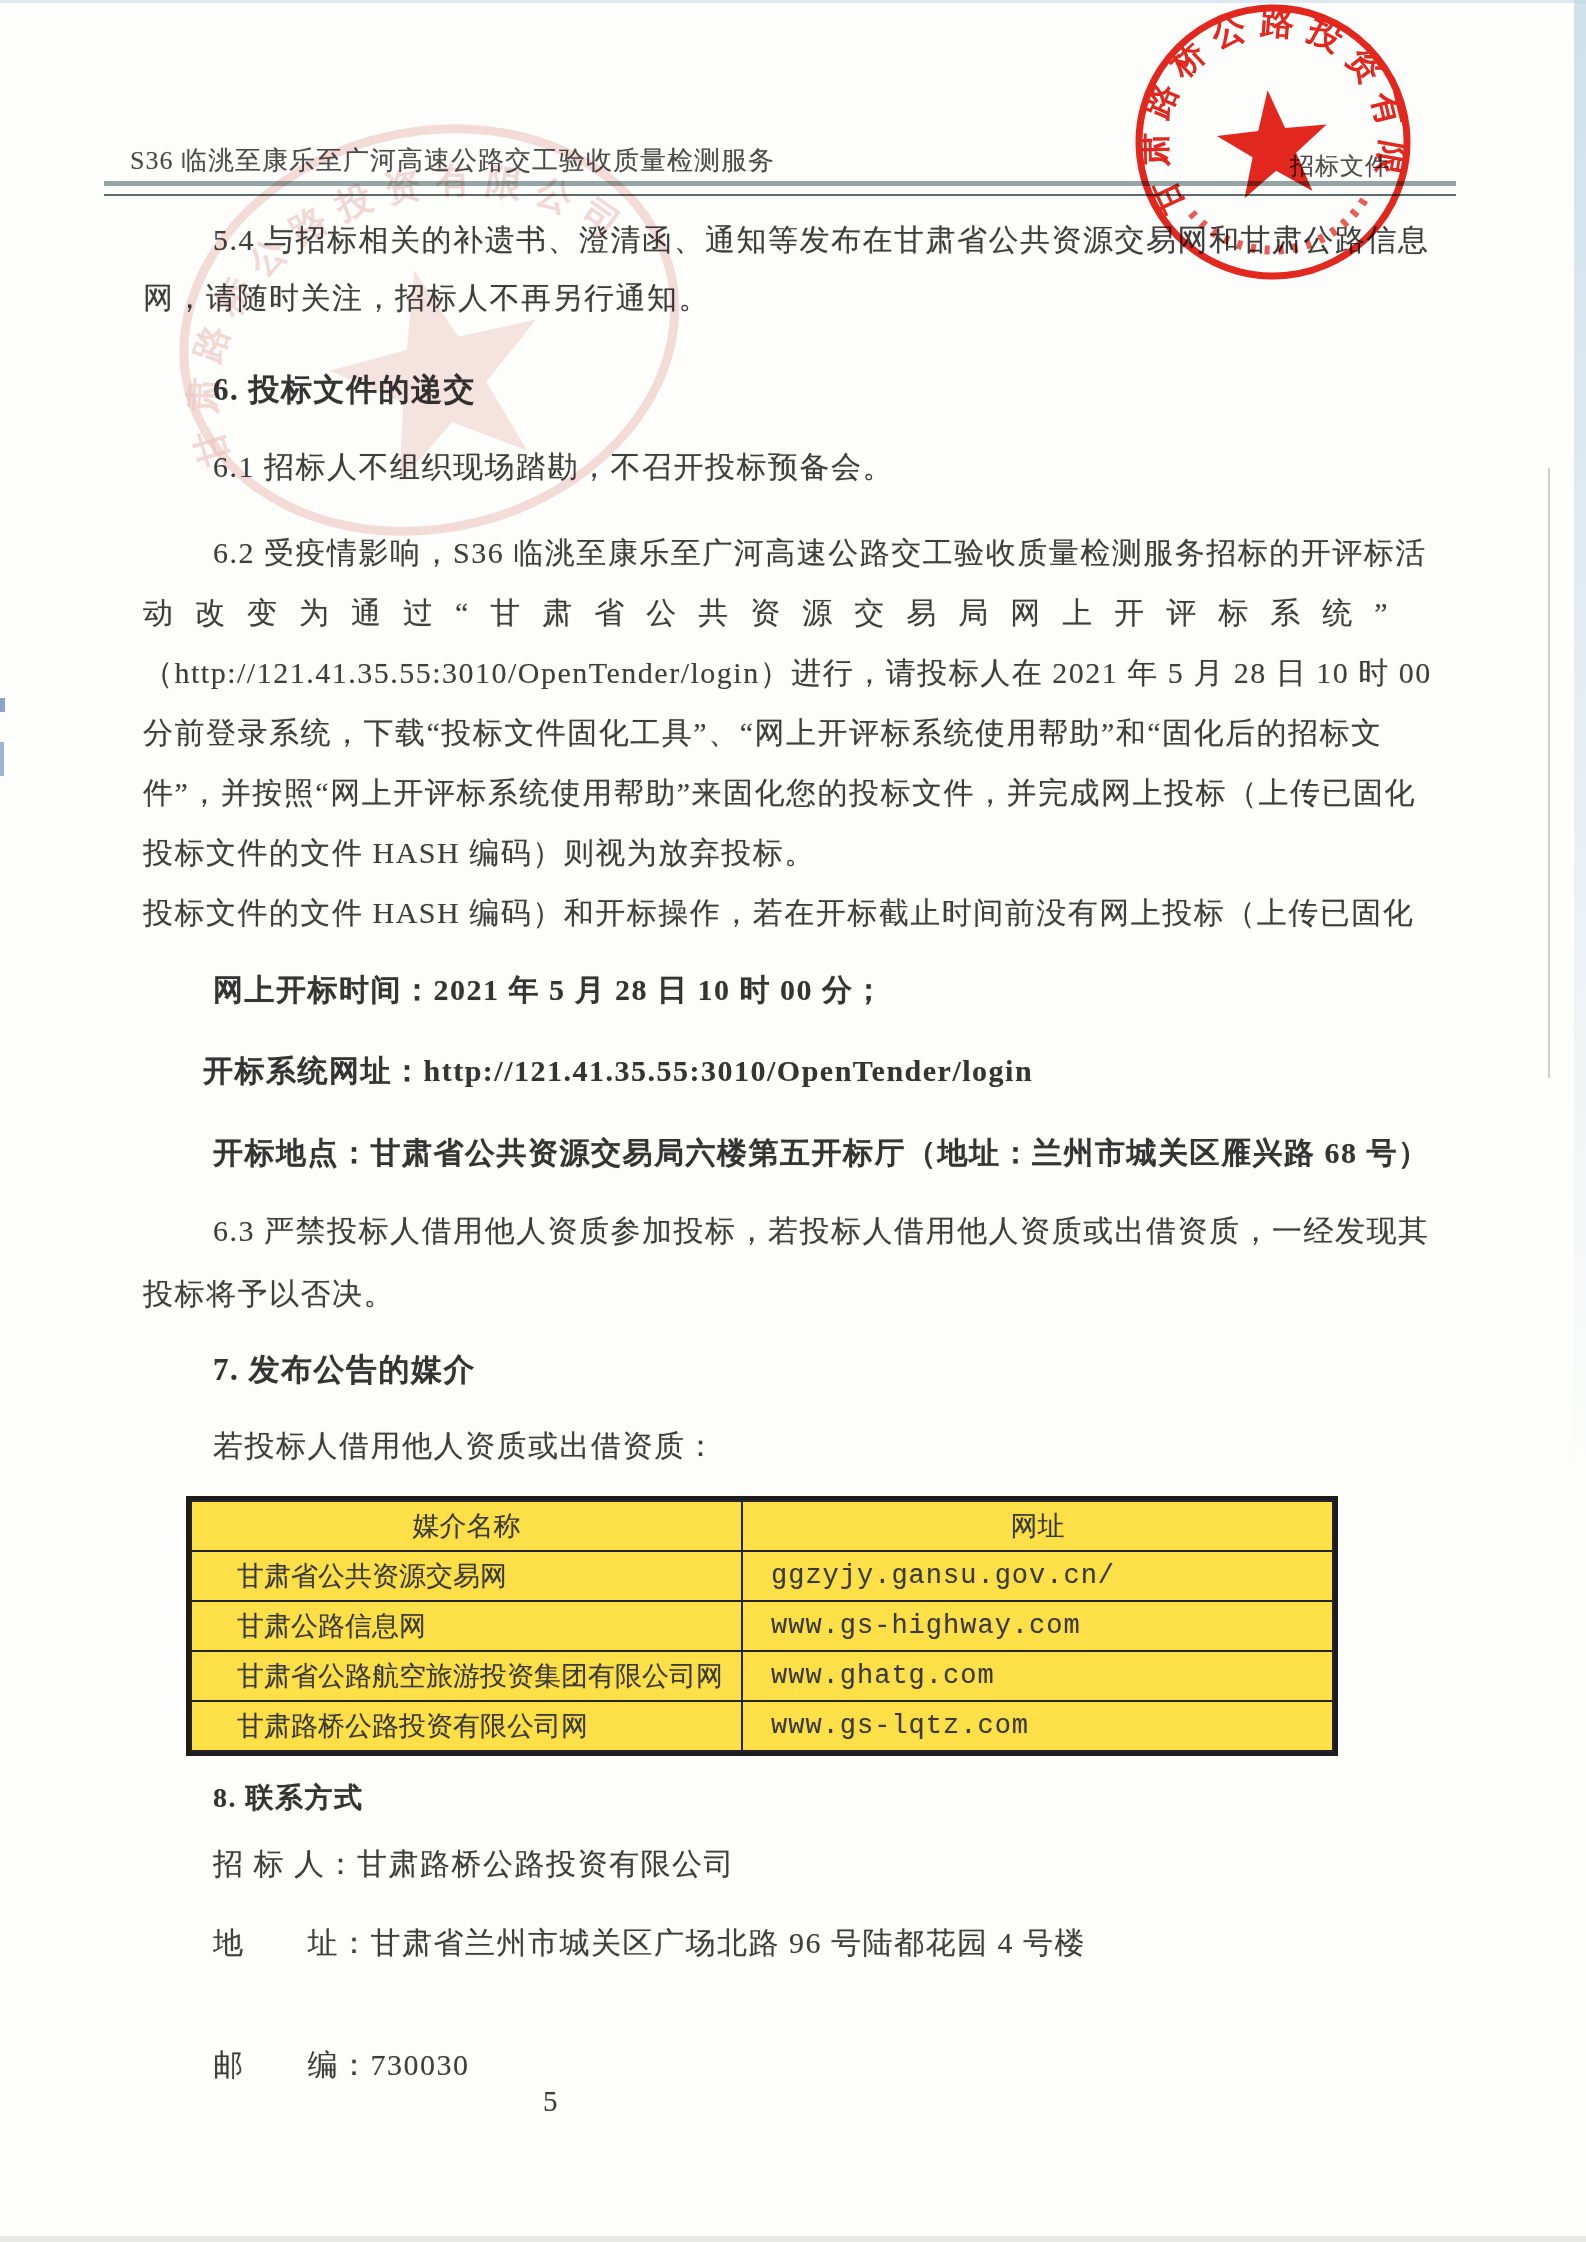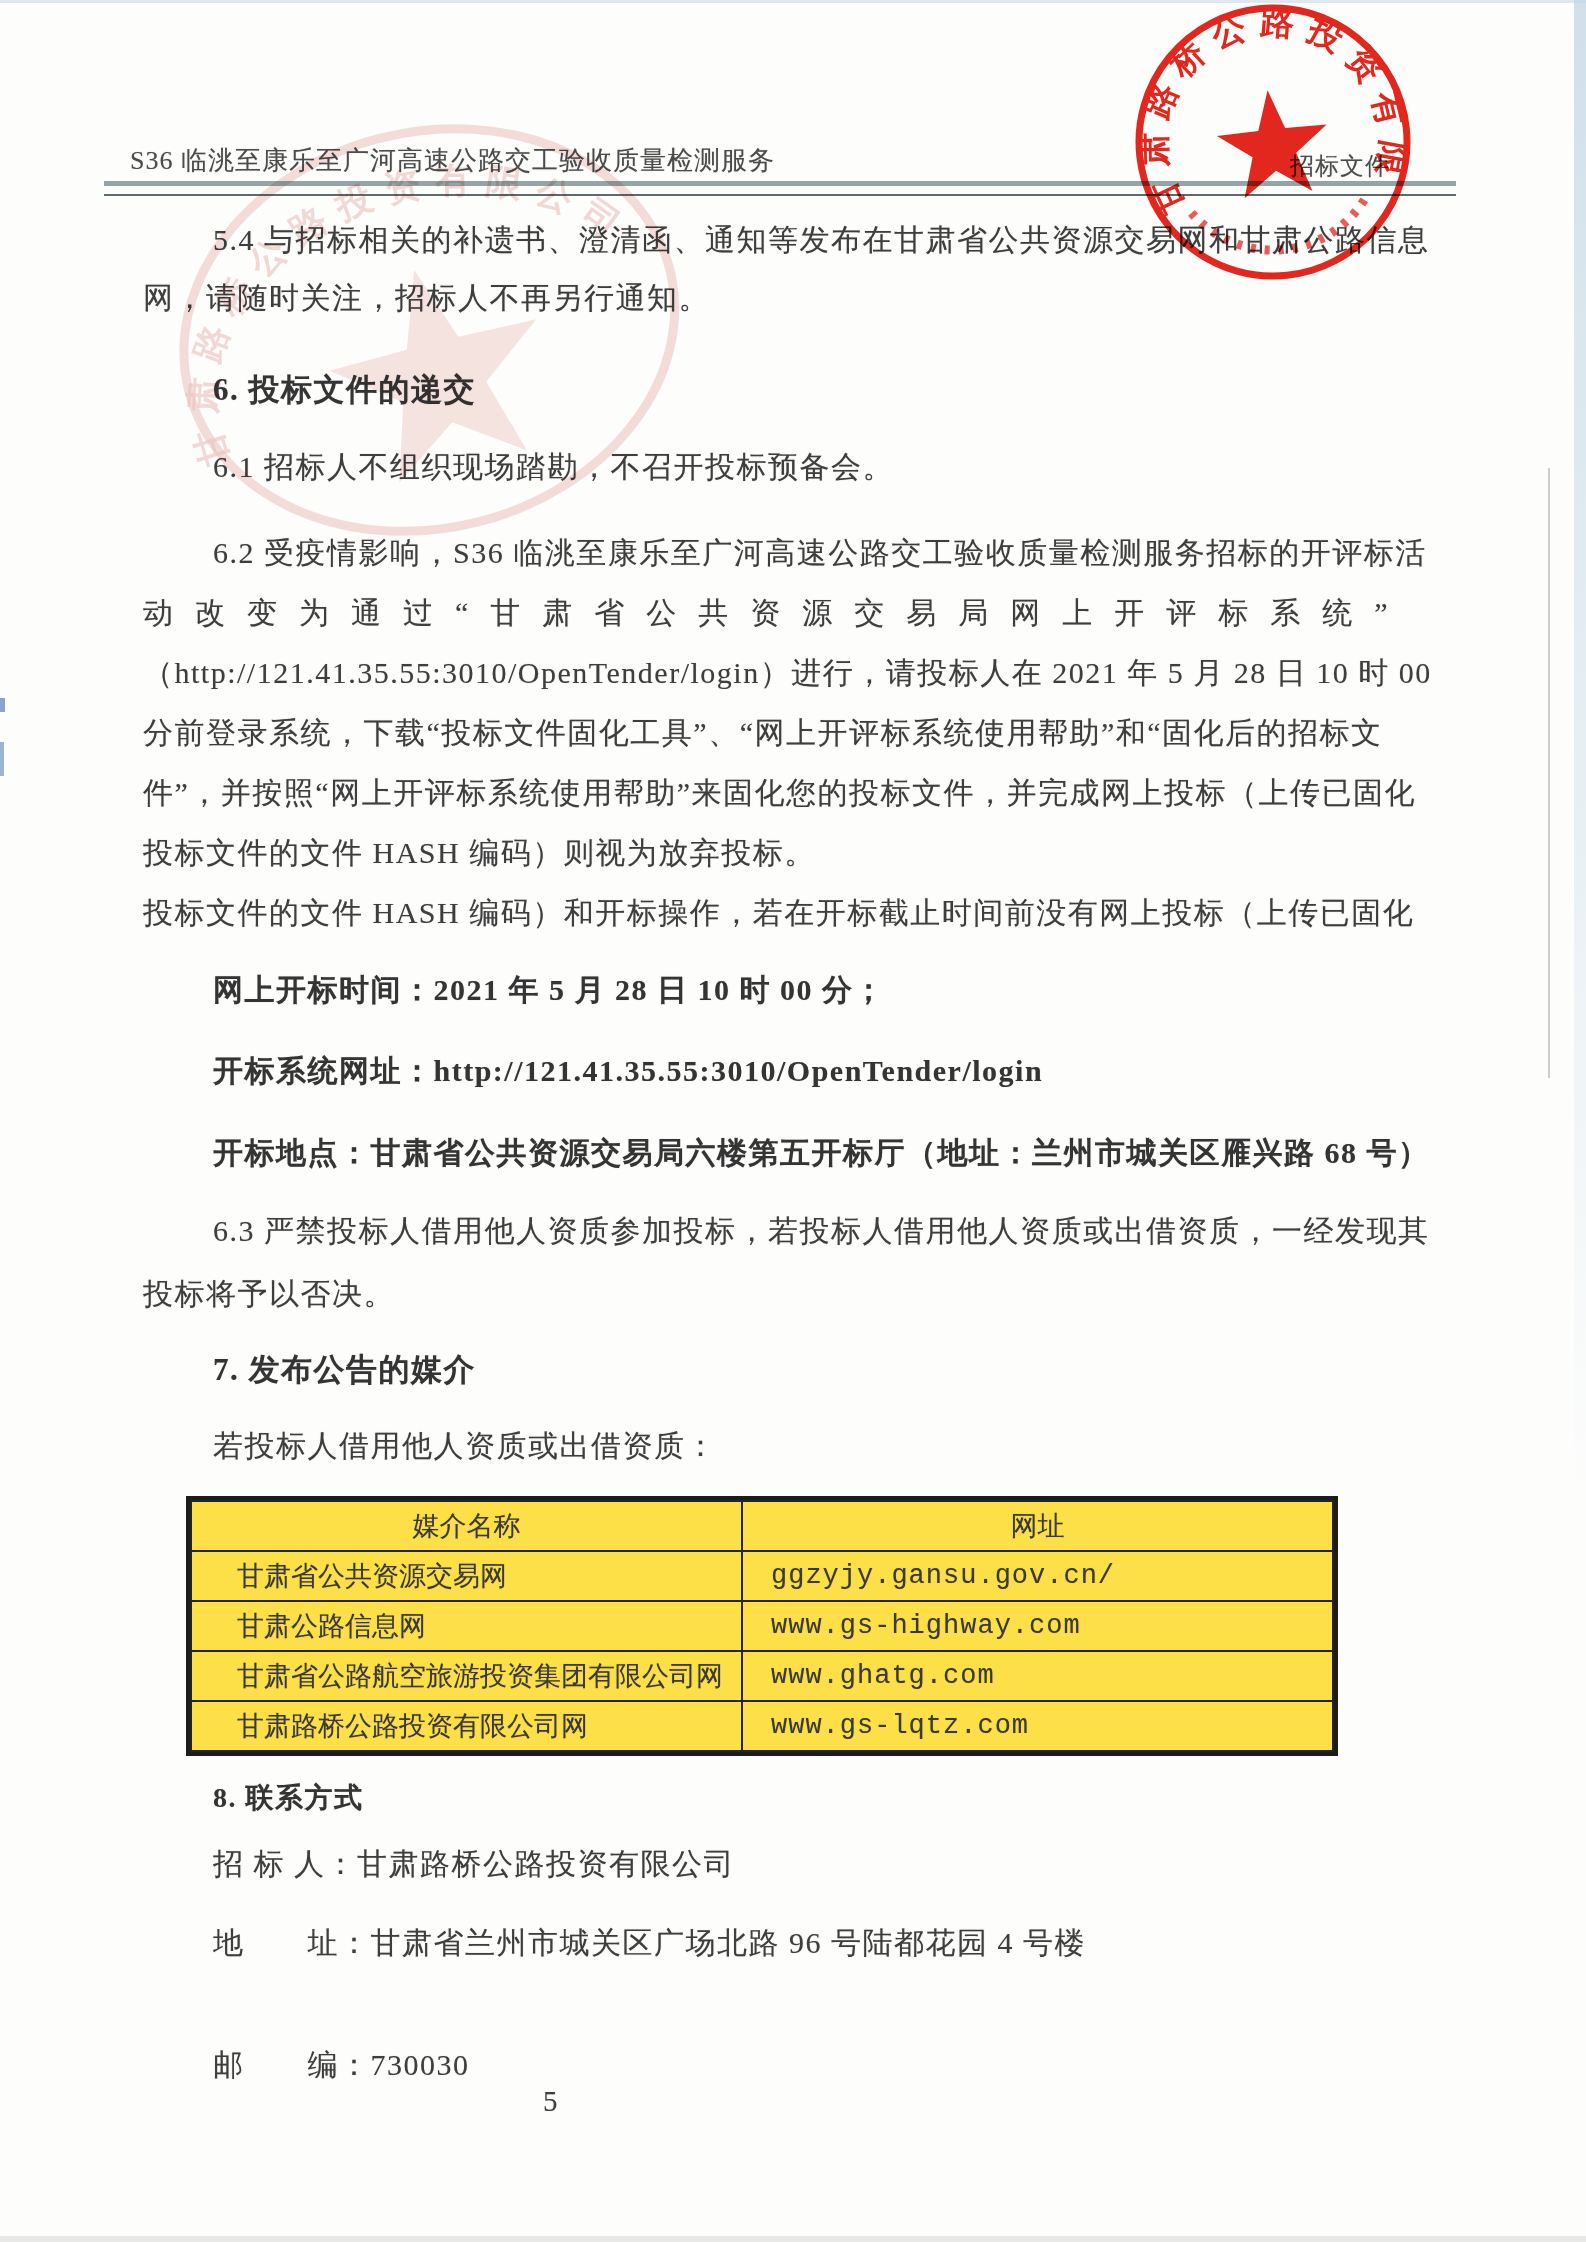--- a/index.html
+++ b/index.html
@@ -82,21 +82,21 @@
     <div class="ln row indent" style="position:relative;">6.2 受疫情影响，S36 临洮至康乐至广河高速公路交工验收质量检测服务招标的开评标活</div>
     <div class="ln row spread" style="position:relative;">动改变为通过“甘肃省公共资源交易局网上开评标系统”</div>
     <div class="ln row" style="position:relative;">（http://121.41.35.55:3010/OpenTender/login）进行，请投标人在 2021 年 5 月 28 日 10 时 00</div>
     <div class="ln row" style="position:relative;">分前登录系统，下载“投标文件固化工具”、“网上开评标系统使用帮助”和“固化后的招标文</div>
     <div class="ln row" style="position:relative;">件”，并按照“网上开评标系统使用帮助”来固化您的投标文件，并完成网上投标（上传已固化</div>
     <div class="ln row" style="position:relative;">投标文件的文件 HASH 编码）则视为放弃投标。</div>
     <div class="ln row" style="position:relative;">投标文件的文件 HASH 编码）和开标操作，若在开标截止时间前没有网上投标（上传已固化</div>
   </div>
 
   <div class="ln bold" style="left:213px;top:972px;">网上开标时间：2021 年 5 月 28 日 10 时 00 分；</div>
-  <div class="ln bold" style="left:213px;top:1053px;">开标系统网址：http://121.41.35.55:3010/OpenTender/login</div>
+  <div class="ln bold" style="left:203px;top:1053px;">开标系统网址：http://121.41.35.55:3010/OpenTender/login</div>
   <div class="ln bold" style="left:213px;top:1135px;">开标地点：甘肃省公共资源交易局六楼第五开标厅（地址：兰州市城关区雁兴路 68 号）</div>
 
   <div class="ln indent" style="left:143px;top:1213px;font-family:Liberation Serif, serif;">6.3 严禁投标人借用他人资质参加投标，若投标人借用他人资质或出借资质，一经发现其</div>
   <div class="ln" style="left:143px;top:1276px;">投标将予以否决。</div>
 
   <div class="ln bold" style="left:213px;top:1352px;font-size:31px;">7. 发布公告的媒介</div>
   <div class="ln" style="left:213px;top:1428px;">若投标人借用他人资质或出借资质：</div>
 
   <div class="media-table-wrap">
     <div class="media-table-inner">

